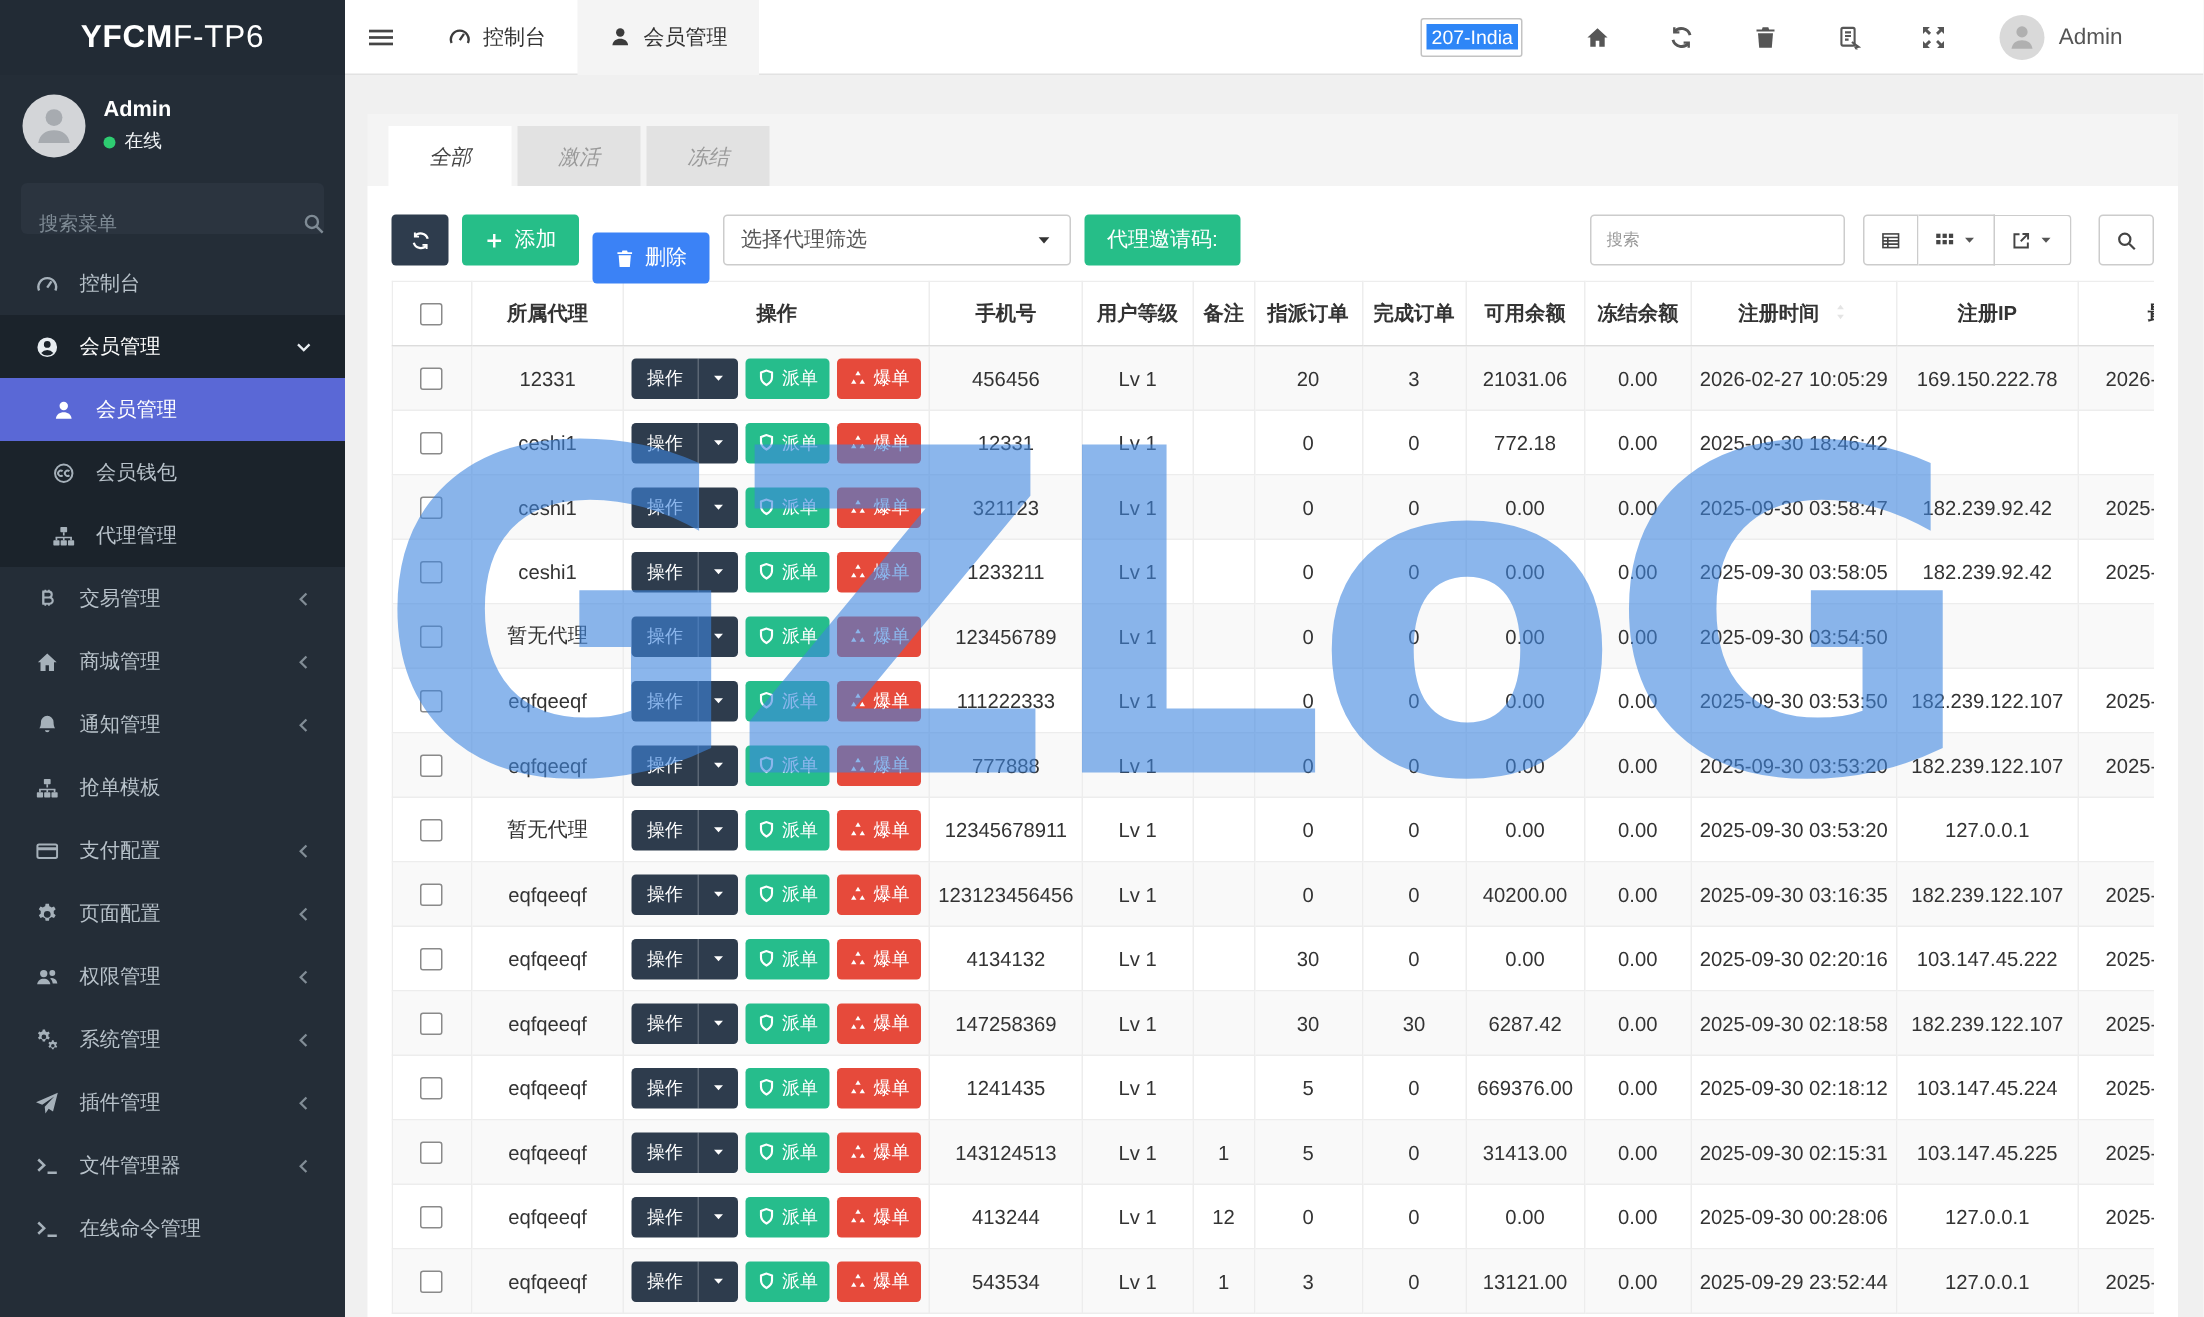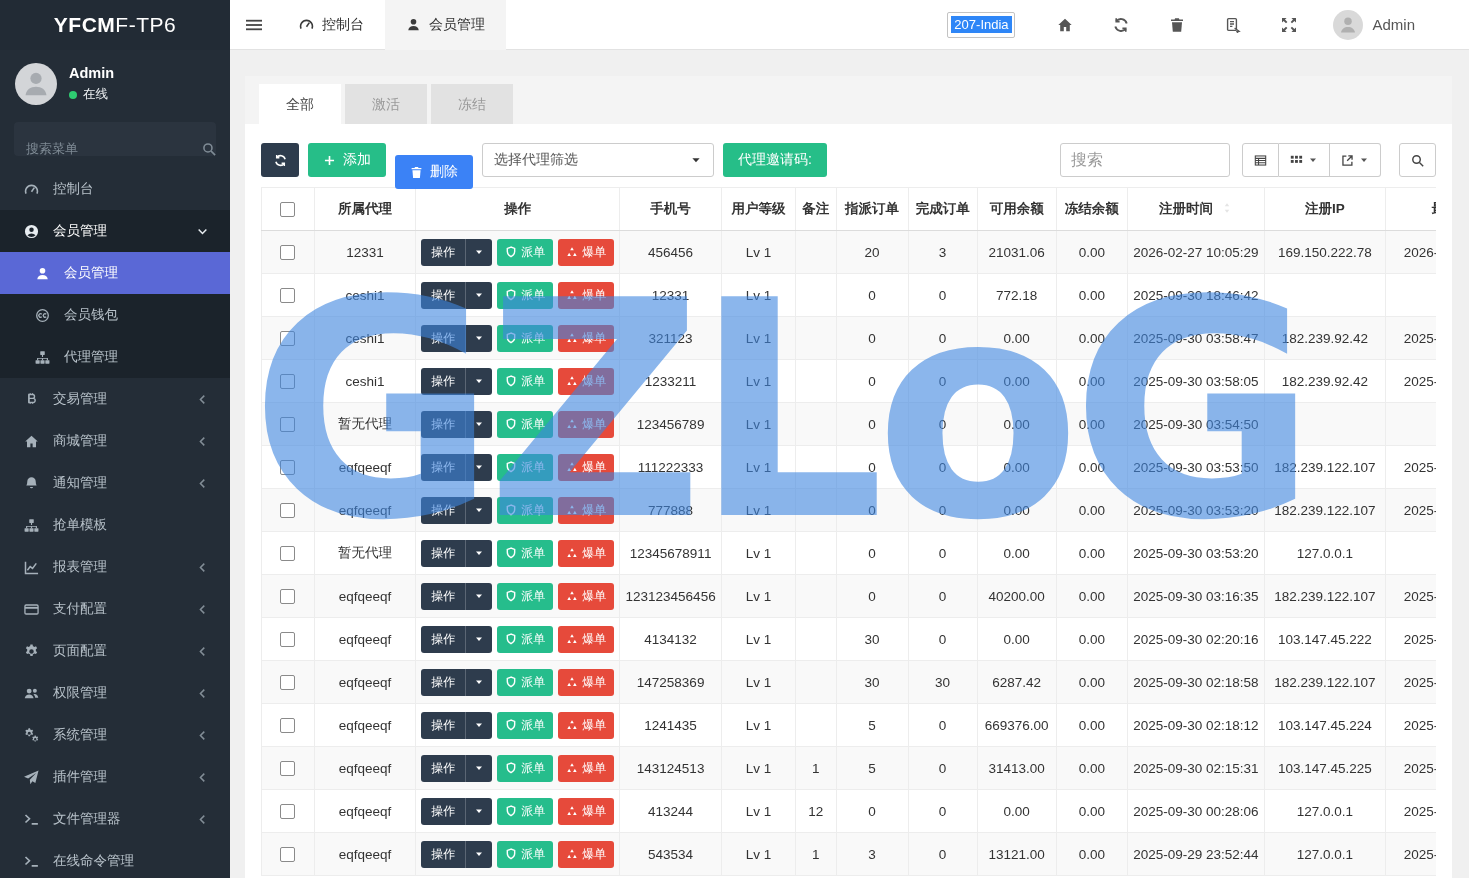--- a/index.html
+++ b/index.html
@@ -36,35 +36,35 @@
   .nav-tab.active { background:#f4f4f4; }
   .nav-right { margin-left:auto; display:flex; align-items:center; gap:0; padding-right:14px; }
   .region-input { width:68px; height:26px; border:1px solid #c3c3c3; border-radius:2px; display:flex; align-items:center; justify-content:center; font-size:13px; margin-right:22px; background:#fff; }
   .region-input .sel { background:#2e86f7; color:#fff; padding:1px 3px; white-space:nowrap; }
   .nav-ico { color:#565656; font-size:16px; padding:0 20px; cursor:pointer; }
   .nav-user { display:flex; align-items:center; gap:9px; color:#555; font-size:15px; padding:0 16px; cursor:pointer; }
   .nav-avatar { width:30px; height:30px; border-radius:50%; background:#d9d9d9; display:flex; align-items:center; justify-content:center; color:#b0b0b0; font-size:20px; overflow:hidden; }
 
   
   .content { position:absolute; left:230px; top:50px; right:0; bottom:0; background:#f0f0f0; padding:26px 17px 0 15px; }
-  .tabs-bar { background:#f4f4f4; padding:8px 14px 0; display:flex; gap:4px; }
+  .tabs-bar { background:#f4f4f4; padding:8px 14px 0; display:flex; gap:4px;font-style:italic; }
   .tab { padding:0 27px; height:40px; line-height:40px; font-size:14px; background:#e2e2e2; color:#9a9a9a; cursor:pointer; }
   .tab.active { background:#fff; color:#444; }
   .panel { background:#fff; padding:19px 16px 0; height:754px; overflow:hidden; position:relative; }
 
   .toolbar { display:flex; gap:9px; height:34px; margin-bottom:10px; align-items:center; }
   .btn { height:34px; border:none; border-radius:3px; color:#fff; font-size:14px; display:inline-flex; align-items:center; gap:7px; padding:0 15px; cursor:pointer; font-family:inherit; }
   .btn .ico { font-size:13px; }
   .btn-dark { background:#2e3c4d; width:38px; justify-content:center; padding:0; font-size:14px; }
   .btn-green { background:#26be88; }
   .btn-red { background:#3b82f6;margin-top:24px; }
   .select { width:232px; height:34px; border:1px solid #ccc; border-radius:3px; background:#fff; color:#555; display:flex; align-items:center; padding:0 11px; font-size:14px; cursor:pointer; }
   .select .caret { margin-left:auto; color:#333; font-size:12px; }
   .spacer { flex:1; }
-  .search-input { width:170px; height:34px; border:1px solid #ccc; border-radius:3px; padding:0 10px; font-size:16px; color:#555; outline:none; font-family:Liberation Sans, sans-serif; }
+  .search-input { width:170px; height:34px; border:1px solid #ccc; border-radius:3px; padding:0 10px; font-size:11px; color:#555; outline:none; font-family:Liberation Sans, sans-serif; }
   .search-input::placeholder { color:#9a9a9a; }
   .btn-group { display:flex; margin-left:3px; }
   .btn-white { background:#fff; border:1px solid #ccc; color:#444; height:34px; display:inline-flex; align-items:center; gap:5px; padding:0 11px; cursor:pointer; font-size:13px; }
   .btn-white + .btn-white { border-left:none; }
   .btn-group .btn-white:first-child { border-radius:3px 0 0 3px; }
   .btn-group .btn-white:last-child { border-radius:0 3px 3px 0; }
   .btn-white .caret { font-size:10px; color:#555; }
   .btn-lone { border-radius:3px; margin-left:9px; }
 
   
@@ -219,34 +219,20 @@
           <svg viewBox="0 0 16 16" fill="currentColor">
             <rect x="5.6" y="1.4" width="4.8" height="3.8" rx=".5"></rect>
             <rect x="0.6" y="10.8" width="4.4" height="3.8" rx=".5"></rect>
             <rect x="5.8" y="10.8" width="4.4" height="3.8" rx=".5"></rect>
             <rect x="11" y="10.8" width="4.4" height="3.8" rx=".5"></rect>
             <path d="M7.4 5.2h1.2v2.2H7.4zM2.2 8.4h11.6v1H2.2z"></path>
             <path d="M2.2 8.8h1.2v2H2.2zM7.4 8.8h1.2v2H7.4zM12.6 8.8h1.2v2h-1.2z"></path>
           </svg>
         </span>
         <span>抢单模板</span>
-      </div>
-      <div class="menu-item ">
-        <span class="ico">
-          <svg viewBox="0 0 16 16" fill="none" stroke="currentColor" stroke-width="1.6">
-            <path d="M1.6 1.8v12.6H15"></path>
-            <path d="M3.6 11l3-4 2.5 2 4-5.4"></path>
-          </svg>
-        </span>
-        <span>报表管理</span>
-        <span class="chev ico">
-          <svg viewBox="0 0 16 16" fill="none" stroke="currentColor" stroke-width="2.2">
-            <path d="M10.6 2.4 5 8l5.6 5.6"></path>
-          </svg>
-        </span>
       </div>
       <div class="menu-item ">
         <span class="ico">
           <svg viewBox="0 0 16 16" fill="none" stroke="currentColor" stroke-width="1.4">
             <rect x="1" y="3.2" width="14" height="9.6" rx="1.2"></rect>
             <path d="M1 6.2h14" stroke-width="2"></path>
           </svg>
         </span>
         <span>支付配置</span>
         <span class="chev ico">

